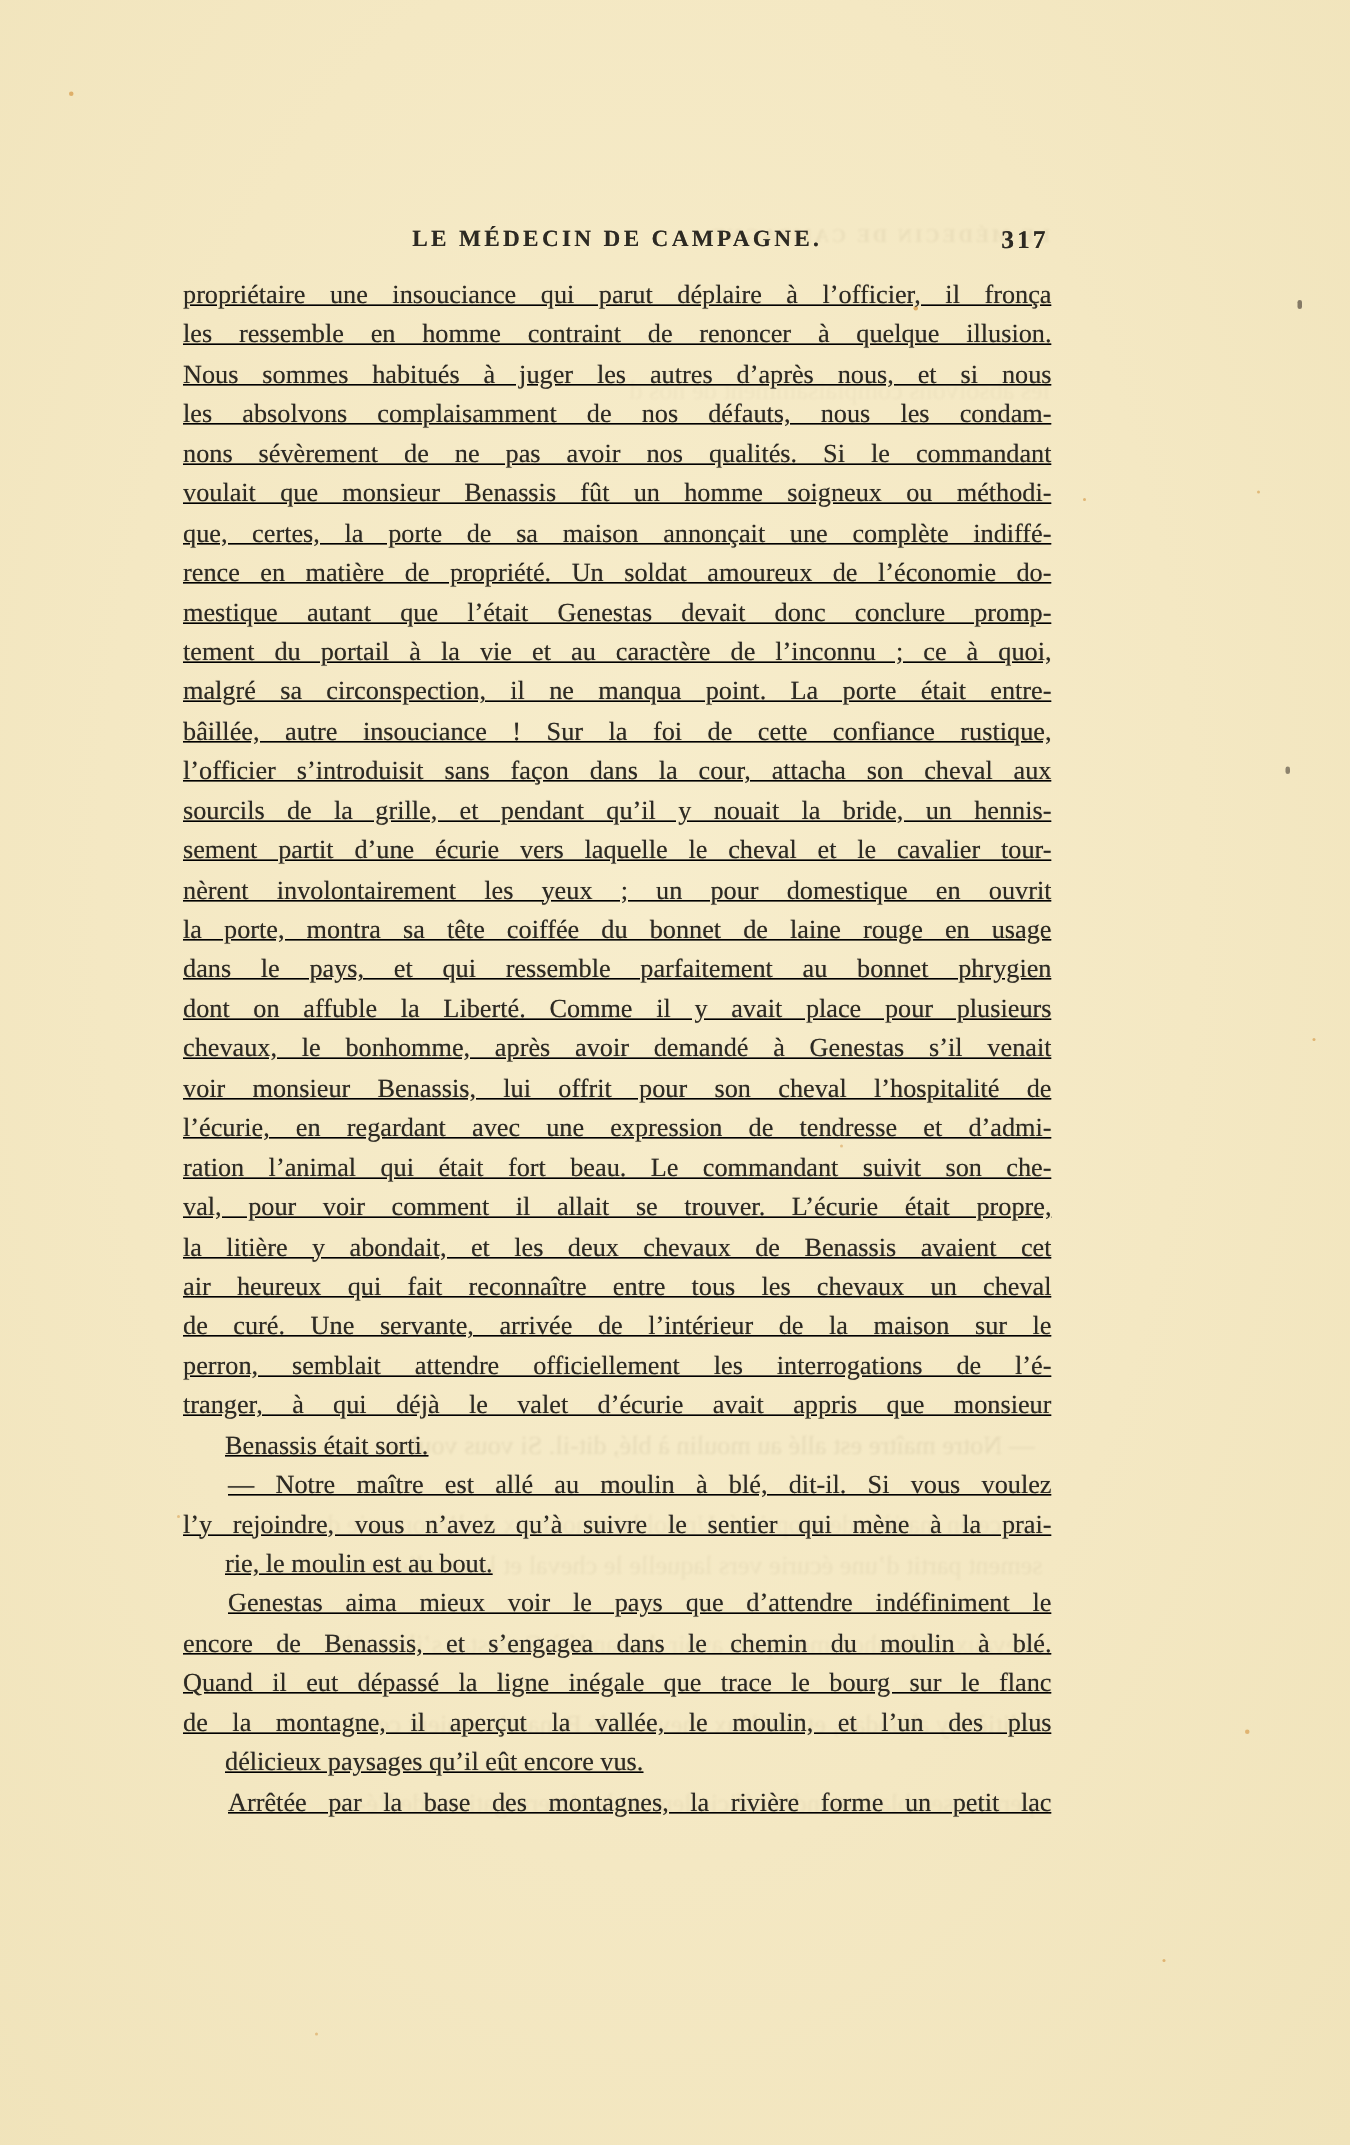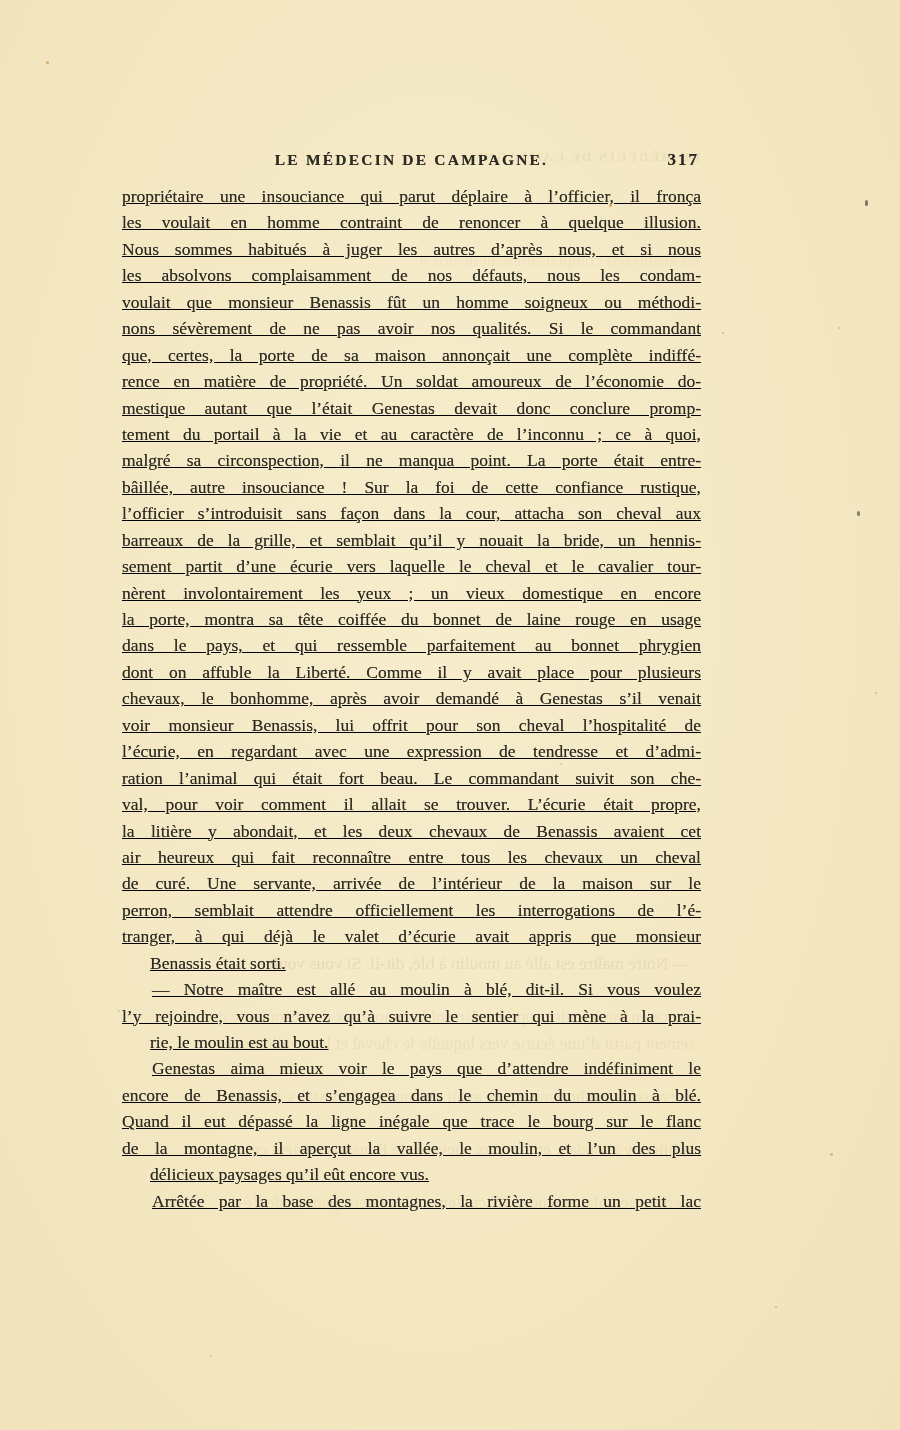--- a/index.html
+++ b/index.html
@@ -76,35 +76,35 @@
   <div class="speck" style="left:118px;top:1010px;width:2px;height:2px;background:rgba(205,130,35,.4);"></div>
 
   <header class="running-head">
     <span class="head-title">LE MÉDECIN DE CAMPAGNE.</span>
     <span class="page-num">317</span>
   </header>
 
   <main class="text-block">
 
     <div class="line">propriétaire une insouciance qui parut déplaire à l’officier, il fronça</div>
-    <div class="line">les voulait en homme contraint de renoncer à quelque illusion.</div>
+    <div class="line">les ressemble en homme contraint de renoncer à quelque illusion.</div>
     <div class="line">Nous sommes habitués à juger les autres d’après nous, et si nous</div>
     <div class="line">les absolvons complaisamment de nos défauts, nous les condam-</div>
+    <div class="line">nons sévèrement de ne pas avoir nos qualités. Si le commandant</div>
     <div class="line">voulait que monsieur Benassis fût un homme soigneux ou méthodi-</div>
-    <div class="line">nons sévèrement de ne pas avoir nos qualités. Si le commandant</div>
     <div class="line">que, certes, la porte de sa maison annonçait une complète indiffé-</div>
     <div class="line">rence en matière de propriété. Un soldat amoureux de l’économie do-</div>
     <div class="line">mestique autant que l’était Genestas devait donc conclure promp-</div>
     <div class="line">tement du portail à la vie et au caractère de l’inconnu ; ce à quoi,</div>
     <div class="line">malgré sa circonspection, il ne manqua point. La porte était entre-</div>
     <div class="line">bâillée, autre insouciance ! Sur la foi de cette confiance rustique,</div>
     <div class="line">l’officier s’introduisit sans façon dans la cour, attacha son cheval aux</div>
-    <div class="line">barreaux de la grille, et semblait qu’il y nouait la bride, un hennis-</div>
+    <div class="line">sourcils de la grille, et pendant qu’il y nouait la bride, un hennis-</div>
     <div class="line">sement partit d’une écurie vers laquelle le cheval et le cavalier tour-</div>
-    <div class="line">nèrent involontairement les yeux ; un vieux domestique en encore</div>
+    <div class="line">nèrent involontairement les yeux ; un pour domestique en ouvrit</div>
     <div class="line">la porte, montra sa tête coiffée du bonnet de laine rouge en usage</div>
     <div class="line">dans le pays, et qui ressemble parfaitement au bonnet phrygien</div>
     <div class="line">dont on affuble la Liberté. Comme il y avait place pour plusieurs</div>
     <div class="line">chevaux, le bonhomme, après avoir demandé à Genestas s’il venait</div>
     <div class="line">voir monsieur Benassis, lui offrit pour son cheval l’hospitalité de</div>
     <div class="line">l’écurie, en regardant avec une expression de tendresse et d’admi-</div>
     <div class="line">ration l’animal qui était fort beau. Le commandant suivit son che-</div>
     <div class="line">val, pour voir comment il allait se trouver. L’écurie était propre,</div>
     <div class="line">la litière y abondait, et les deux chevaux de Benassis avaient cet</div>
     <div class="line">air heureux qui fait reconnaître entre tous les chevaux un cheval</div>

